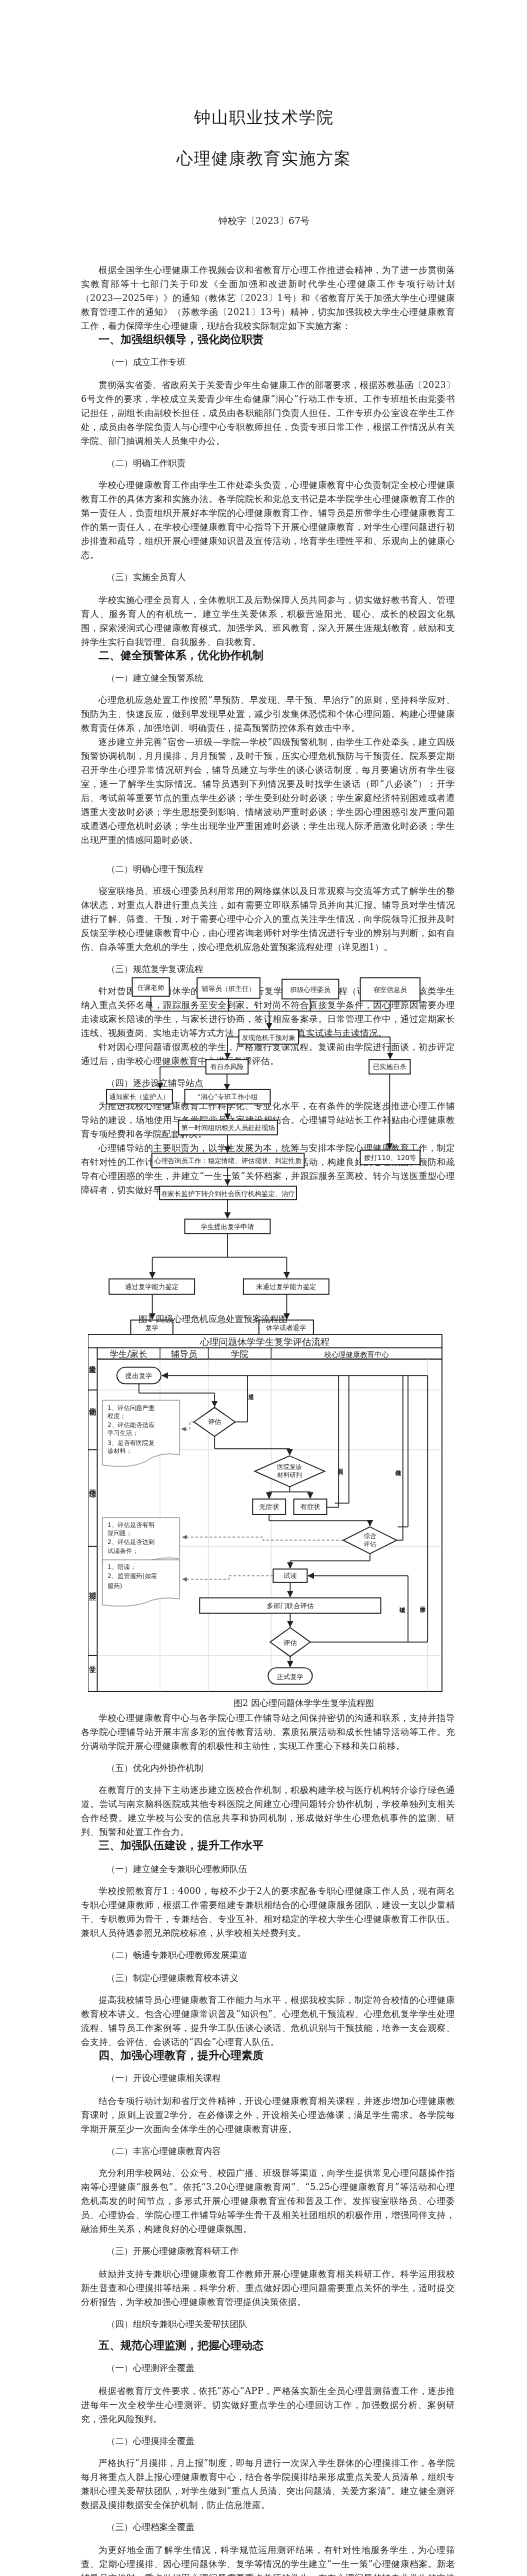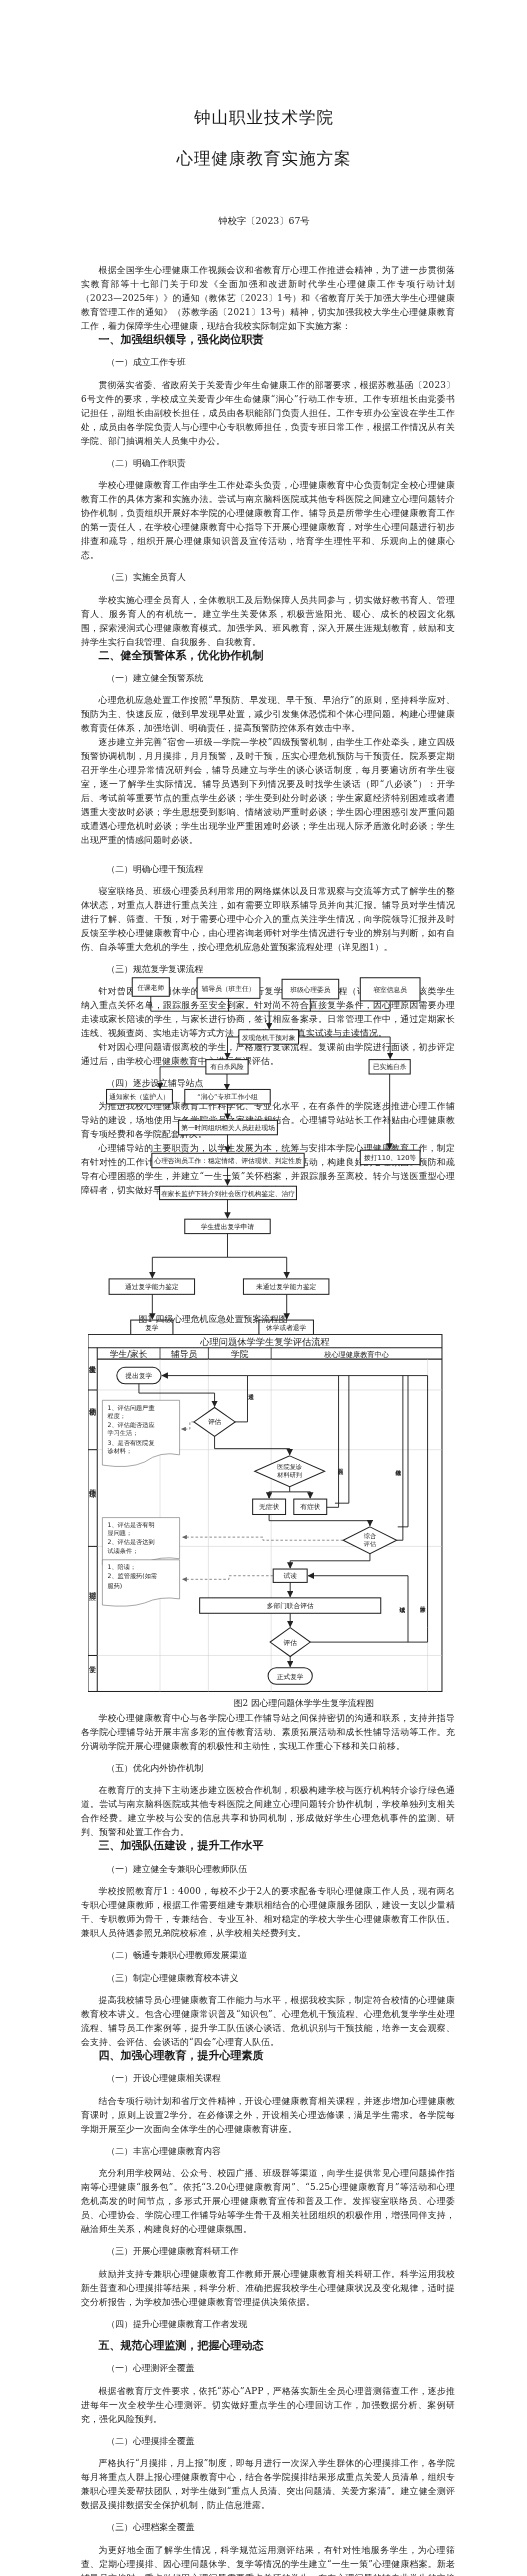--- a/index.html
+++ b/index.html
@@ -26,21 +26,21 @@
   <h1 class="title" style="position:absolute;top:149px;left:0;width:528px;">心理健康教育实施方案</h1>
   <h1 class="title" style="position:absolute;top:108px;left:0;width:528px;">钟山职业技术学院</h1>
   <p class="docno" style="position:absolute;top:215px;left:0;width:528px;">钟校字〔2023〕67号</p>
 
   <div class="content" style="top:263px;">
     <p class="para">根据全国学生心理健康工作视频会议和省教育厅心理工作推进会精神，为了进一步贯彻落实教育部等十七部门关于印发《全面加强和改进新时代学生心理健康工作专项行动计划（2023—2025年）》的通知（教体艺〔2023〕1号）和《省教育厅关于加强大学生心理健康教育管理工作的通知》（苏教学函〔2021〕13号）精神，切实加强我校大学生心理健康教育工作，着力保障学生心理健康，现结合我校实际制定如下实施方案：</p>
     <h2 class="h1">一、加强组织领导，强化岗位职责</h2>
     <h3 class="h2">（一）成立工作专班</h3>
     <p class="para">贯彻落实省委、省政府关于关爱青少年生命健康工作的部署要求，根据苏教基函〔2023〕6号文件的要求，学校成立关爱青少年生命健康“润心”行动工作专班。工作专班组长由党委书记担任，副组长由副校长担任，成员由各职能部门负责人担任。工作专班办公室设在学生工作处，成员由各学院负责人与心理中心专职教师担任，负责专班日常工作，根据工作情况从有关学院、部门抽调相关人员集中办公。</p>
     <h3 class="h2">（二）明确工作职责</h3>
-    <p class="para">学校心理健康教育工作由学生工作处牵头负责，心理健康教育中心负责制定全校心理健康教育工作的具体方案和实施办法。尝试与南京脑科医院或其他专科医院之间建立心理问题转介协作机制，负责组织开展好本学院的心理健康教育工作。辅导员是所带学生心理健康教育工作的第一责任人，在学校心理健康教育中心指导下开展心理健康教育，对学生心理问题进行初步排查和疏导，组织开展心理健康知识普及宣传活动，培育学生理性平和、乐观向上的健康心态。</p>
+    <p class="para">学校心理健康教育工作由学生工作处牵头负责，心理健康教育中心负责制定全校心理健康教育工作的具体方案和实施办法。各学院院长和党总支书记是本学院学生心理健康教育工作的第一责任人，负责组织开展好本学院的心理健康教育工作。辅导员是所带学生心理健康教育工作的第一责任人，在学校心理健康教育中心指导下开展心理健康教育，对学生心理问题进行初步排查和疏导，组织开展心理健康知识普及宣传活动，培育学生理性平和、乐观向上的健康心态。</p>
     <h3 class="h2">（三）实施全员育人</h3>
     <p class="para">学校实施心理全员育人，全体教职工及后勤保障人员共同参与，切实做好教书育人、管理育人、服务育人的有机统一。建立学生关爱体系，积极营造阳光、暖心、成长的校园文化氛围，探索浸润式心理健康教育模式。加强学风、班风教育，深入开展生涯规划教育，鼓励和支持学生实行自我管理、自我服务、自我教育。</p>
     <h2 class="h1">二、健全预警体系，优化协作机制</h2>
     <h3 class="h2">（一）建立健全预警系统</h3>
     <p class="para">心理危机应急处置工作按照“早预防、早发现、早干预、早治疗”的原则，坚持科学应对、预防为主、快速反应，做到早发现早处置，减少引发集体恐慌和个体心理问题。构建心理健康教育责任体系，加强培训、明确责任，提高预警防控体系有效击中率。</p>
     <p class="para">逐步建立并完善“宿舍—班级—学院—学校”四级预警机制，由学生工作处牵头，建立四级预警协调机制，月月摸排，月月预警，及时干预，压实心理危机预防与干预责任。院系要定期召开学生心理异常情况研判会，辅导员建立与学生的谈心谈话制度，每月要遍访所有学生寝室，逐一了解学生实际情况。辅导员遇到下列情况要及时找学生谈话（即“八必谈”）：开学后、考试前等重要节点的重点学生必谈；学生受到处分时必谈；学生家庭经济特别困难或者遭遇重大变故时必谈；学生思想受到影响、情绪波动严重时必谈；学生因心理困惑引发严重问题或遭遇心理危机时必谈；学生出现学业严重困难时必谈；学生出现人际矛盾激化时必谈；学生出现严重的情感问题时必谈。</p>
     <div style="height:6.2px"></div>
     <h3 class="h2">（二）明确心理干预流程</h3>
     <p class="para">寝室联络员、班级心理委员利用常用的网络媒体以及日常观察与交流等方式了解学生的整体状态，对重点人群进行重点关注，如有需要立即联系辅导员并向其汇报。辅导员对学生情况进行了解、筛查、干预，对于需要心理中心介入的重点关注学生情况，向学院领导汇报并及时反馈至学校心理健康教育中心，由心理咨询老师针对学生情况进行专业的辨别与判断，如有自伤、自杀等重大危机的学生，按心理危机应急处置预案流程处理（详见图1）。</p>
     <h3 class="h2">（三）规范复学复课流程</h3>
@@ -302,22 +302,22 @@
     <p class="para">学校按照教育厅1：4000，每校不少于2人的要求配备专职心理健康工作人员，现有两名专职心理健康教师，根据工作需要组建专兼职相结合的心理健康服务团队，建设一支以少量精干、专职教师为骨干，专兼结合、专业互补、相对稳定的学校大学生心理健康教育工作队伍。兼职人员待遇参照兄弟院校标准，从学校相关经费列支。</p>
     <h3 class="h2">（二）畅通专兼职心理教师发展渠道</h3>
     <h3 class="h2">（三）制定心理健康教育校本讲义</h3>
     <p class="para">提高我校辅导员心理健康教育工作能力与水平，根据我校实际，制定符合校情的心理健康教育校本讲义。包含心理健康常识普及“知识包”、心理危机干预流程、心理危机复学学生处理流程、辅导员工作案例等，提升学工队伍谈心谈话、危机识别与干预技能，培养一支会观察、会支持、会评估、会谈话的“四会”心理育人队伍。</p>
     <h2 class="h1">四、加强心理教育，提升心理素质</h2>
     <h3 class="h2">（一）开设心理健康相关课程</h3>
     <p class="para">结合专项行动计划和省厅文件精神，开设心理健康教育相关课程，并逐步增加心理健康教育课时，原则上设置2学分。在必修课之外，开设相关心理选修课，满足学生需求。各学院每学期开展至少一次面向全体学生的心理健康教育讲座。</p>
     <h3 class="h2">（二）丰富心理健康教育内容</h3>
     <p class="para">充分利用学校网站、公众号、校园广播、班级群等渠道，向学生提供常见心理问题操作指南等心理健康“服务包”。依托“3.20心理健康教育周”、“5.25心理健康教育月”等活动和心理危机高发的时间节点，多形式开展心理健康教育宣传和普及工作。发挥寝室联络员、心理委员、心理协会、学院心理工作辅导站等学生骨干及相关社团组织的积极作用，增强同伴支持，融洽师生关系，构建良好的心理健康氛围。</p>
     <h3 class="h2">（三）开展心理健康教育科研工作</h3>
-    <p class="para">鼓励并支持专兼职心理健康教育工作教师开展心理健康教育相关科研工作。科学运用我校新生普查和心理摸排等结果，科学分析、准确把握我校学生心理健康状况及变化规律，适时提交分析报告，为学校加强心理健康教育管理提供决策依据。</p>
-    <h3 class="h2">（四）提升心理健康教育工作者发现</h3>
+    <p class="para">鼓励并支持专兼职心理健康教育工作教师开展心理健康教育相关科研工作。科学运用我校新生普查和心理摸排等结果，科学分析、重点做好因心理问题需要重点关怀的学生，适时提交分析报告，为学校加强心理健康教育管理提供决策依据。</p>
+    <h3 class="h2">（四）组织专兼职心理关爱帮扶团队</h3>
     <h2 class="h1">五、规范心理监测，把握心理动态</h2>
     <h3 class="h2">（一）心理测评全覆盖</h3>
     <p class="para">根据省教育厅文件要求，依托“苏心”APP，严格落实新生全员心理普测筛查工作，逐步推进每年一次全校学生心理测评。切实做好重点学生的心理回访工作，加强数据分析、案例研究，强化风险预判。</p>
     <h3 class="h2">（二）心理摸排全覆盖</h3>
     <p class="para">严格执行“月摸排，月上报”制度，即每月进行一次深入学生群体的心理摸排工作，各学院每月将重点人群上报心理健康教育中心，结合各学院摸排结果形成重点关爱人员清单，组织专兼职心理关爱帮扶团队，对学生做到“重点人员清、突出问题清、关爱方案清”。建立健全测评数据及摸排数据安全保护机制，防止信息泄露。</p>
     <h3 class="h2">（三）心理档案全覆盖</h3>
     <p class="para">为更好地全面了解学生情况，科学规范运用测评结果，有针对性地服务学生，为心理筛查、定期心理摸排、因心理问题休学、复学等情况的学生建立“一生一策”心理健康档案。新老辅导员交接时，重点做好因心理问题需要重点关怀的学生、存在心理问题的转专业学生的交接工作。让“温情延续”，不留“工作死角”。</p>
     <h2 class="h1">六、开展“三育”教育，促进全面发展</h2>
 
   </div>

